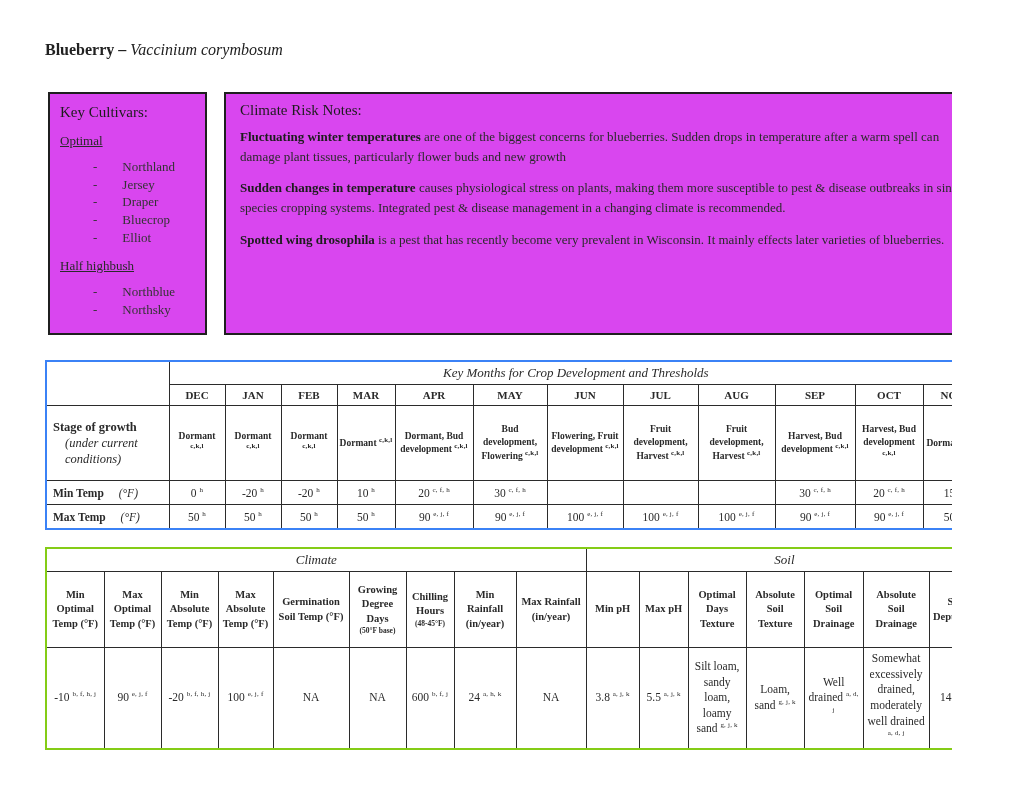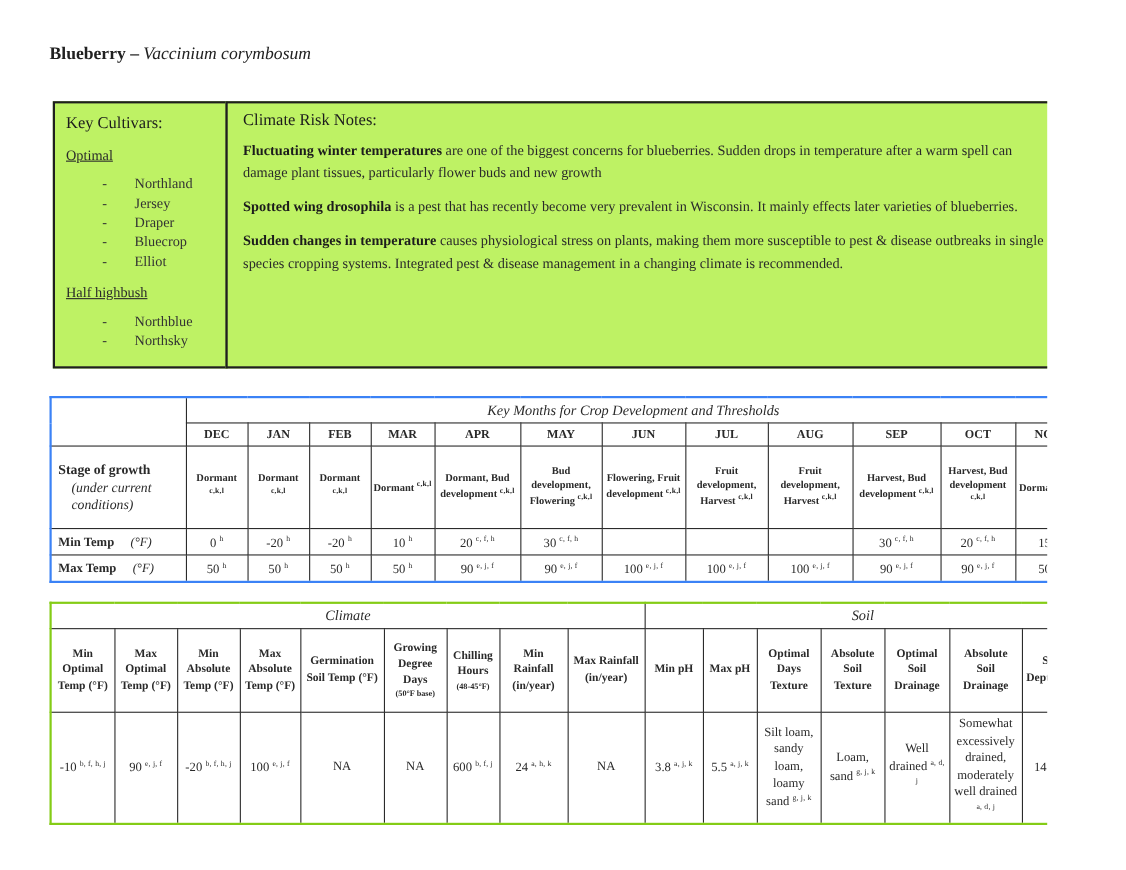--- a/index.html
+++ b/index.html
@@ -7,23 +7,23 @@
     position:relative; width:952px; height:791px; background:#ffffff;
     color:#212121; font-family:"Liberation Serif","DejaVu Serif",serif;
     overflow:hidden;
   }
   
   .title { position:absolute; left:45px; top:41px; margin:0; font-size:16px; font-weight:normal; }
   .title .tb { font-weight:bold; }
   .title .ti { font-style:italic; }
 
   
-  .box { position:absolute; border:2px solid #1f1f1f; box-sizing:border-box; background:#bef264; }
+  .box { position:absolute; border:2px solid #1f1f1f; box-sizing:border-box; background:#d946ef; }
   .cultivars-box { left:48px; top:92px; width:159px; height:243px; padding:6px 10px; }
-  .notes-box { left:205px; top:92px; width:766px; height:243px; padding:4px 14px; }
+  .notes-box { left:224px; top:92px; width:766px; height:243px; padding:4px 14px; }
   .box-heading { font-size:15px; margin:4px 0 8px; color:#1c1c1c; }
   .group-name { text-decoration:underline; font-size:13px; margin:12px 0 9px; color:#2a2a2a; }
   .cultivar-item { display:flex; gap:25px; padding-left:33px; font-size:13px; line-height:1.36; color:#333; }
   .notes-box p { font-size:13px; line-height:1.55; margin:0 0 11px; color:#2a2a2a; }
   .notes-box strong { color:#1c1c1c; }
 
   
   table { border-collapse:collapse; table-layout:fixed; position:absolute; background:#fff; }
   td { border:1px solid #2b2b2b; text-align:center; vertical-align:middle; padding:1px 2px; color:#2a2a2a; overflow:hidden; }
   sup { font-size:7px; letter-spacing:0.2px; }
@@ -90,22 +90,22 @@
         <div class="cultivar-item">
           <span>-</span>
           <span>Northsky</span>
         </div>
       </div>
   </div>
 
   <div class="box notes-box">
     <div class="box-heading">Climate Risk Notes:</div>
     <p><strong>Fluctuating winter temperatures</strong><span> are one of the biggest concerns for blueberries. Sudden drops in temperature after a warm spell can damage plant tissues, particularly flower buds and new growth</span></p>
+    <p><strong>Sudden changes in temperature</strong><span> causes physiological stress on plants, making them more susceptible to pest &amp; disease outbreaks in single species cropping systems. Integrated pest &amp; disease management in a changing climate is recommended.</span></p>
     <p><strong>Spotted wing drosophila</strong><span> is a pest that has recently become very prevalent in Wisconsin. It mainly effects later varieties of blueberries.</span></p>
-    <p><strong>Sudden changes in temperature</strong><span> causes physiological stress on plants, making them more susceptible to pest &amp; disease outbreaks in single species cropping systems. Integrated pest &amp; disease management in a changing climate is recommended.</span></p>
   </div>
 
   <table class="months-table">
     <colgroup>
       <col style="width:123px">
         <col style="width:56px">
         <col style="width:56px">
         <col style="width:56px">
       <col style="width:58px">
         <col style="width:78px">

